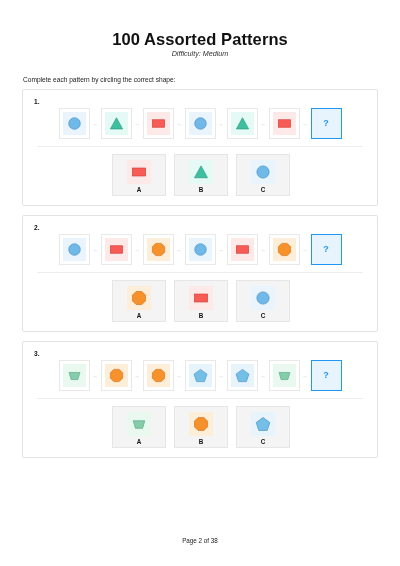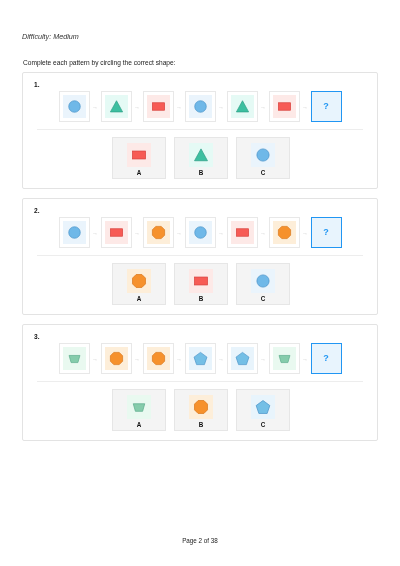--- a/index.html
+++ b/index.html
@@ -24,25 +24,25 @@
   }
   .doc-title {
     text-align: center;
     font-size: 16.5px;
     font-weight: bold;
     letter-spacing: 0.1px;
     margin: 8px 0 0 0;
     color: #111111;
   }
   .doc-subtitle {
-    text-align: left;
+    text-align: center;
     font-size: 7.2px;
     font-style: italic;
     color: #333333;
-    margin: 10px 0 0 0;
+    margin: 0 0 0 0;
   }
   .instruction {
     font-size: 6.6px;
     color: #222222;
     margin: 18px 0 6px 1px;
   }
   .puzzle-card {
     border: 1px solid #e3e3e3;
     border-radius: 2px;
     background: #ffffff;
@@ -147,20 +147,21 @@
     font-size: 6.3px;
     color: #222222;
   }
   svg { display: block; }
 </style>
 </head>
 <body>
 
 <div class="page">
 
+  <h1 class="doc-title">100 Assorted Patterns</h1>
   <div class="doc-subtitle">Difficulty: Medium</div>
   <div class="instruction">Complete each pattern by circling the correct shape:</div>
 
   <div id="puzzles">
       <div class="puzzle-card">
         <div class="puzzle-index">1.</div>
         <div class="sequence-row">
           <div class="seq-tile">
             <div class="swatch" style="background: rgb(234, 244, 252);">
               <svg width="17" height="17" viewBox="0 0 100 100">

